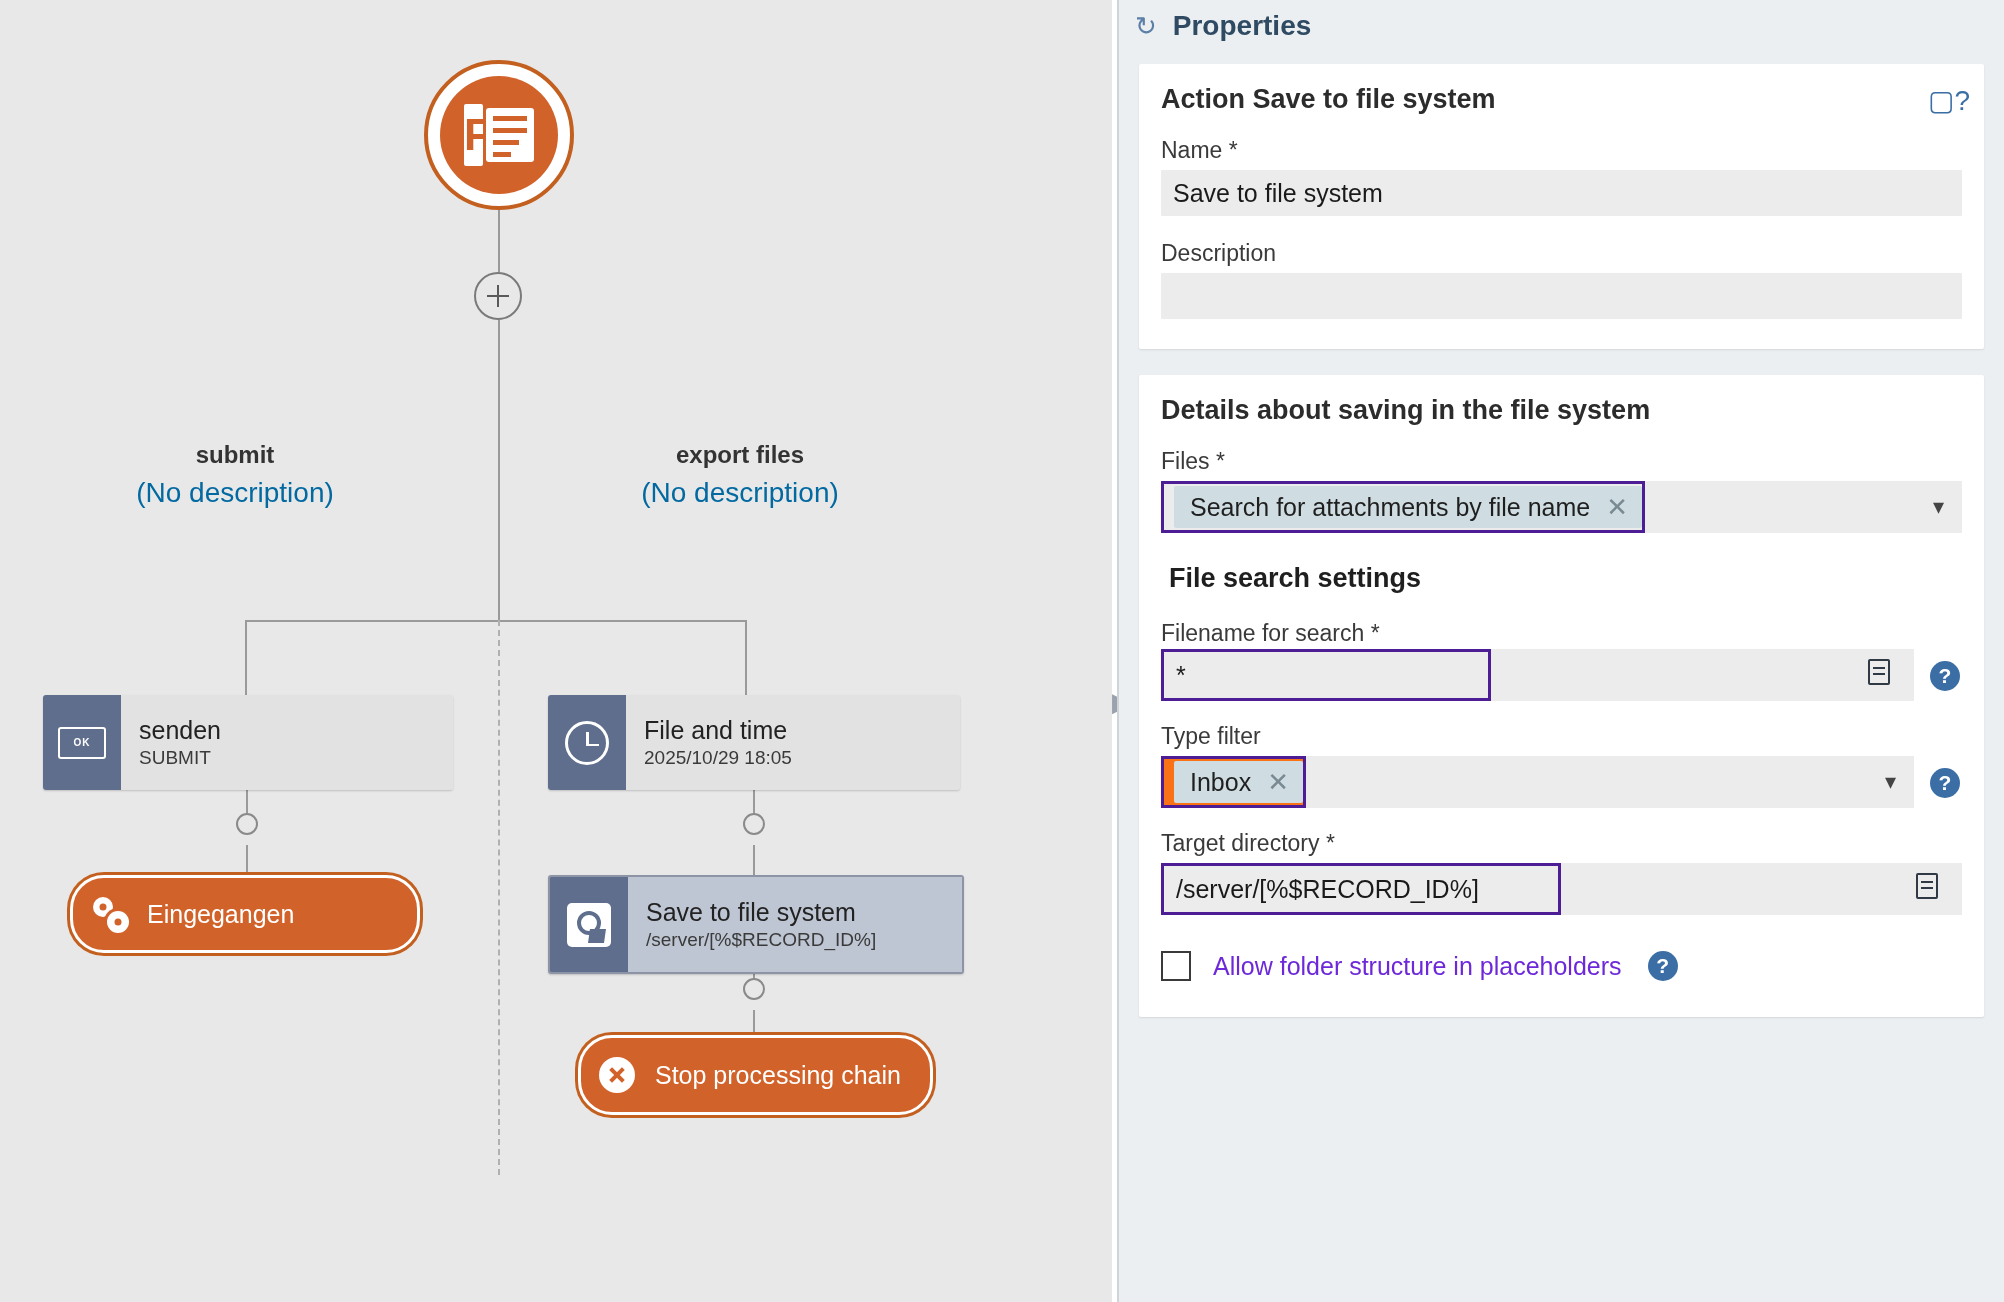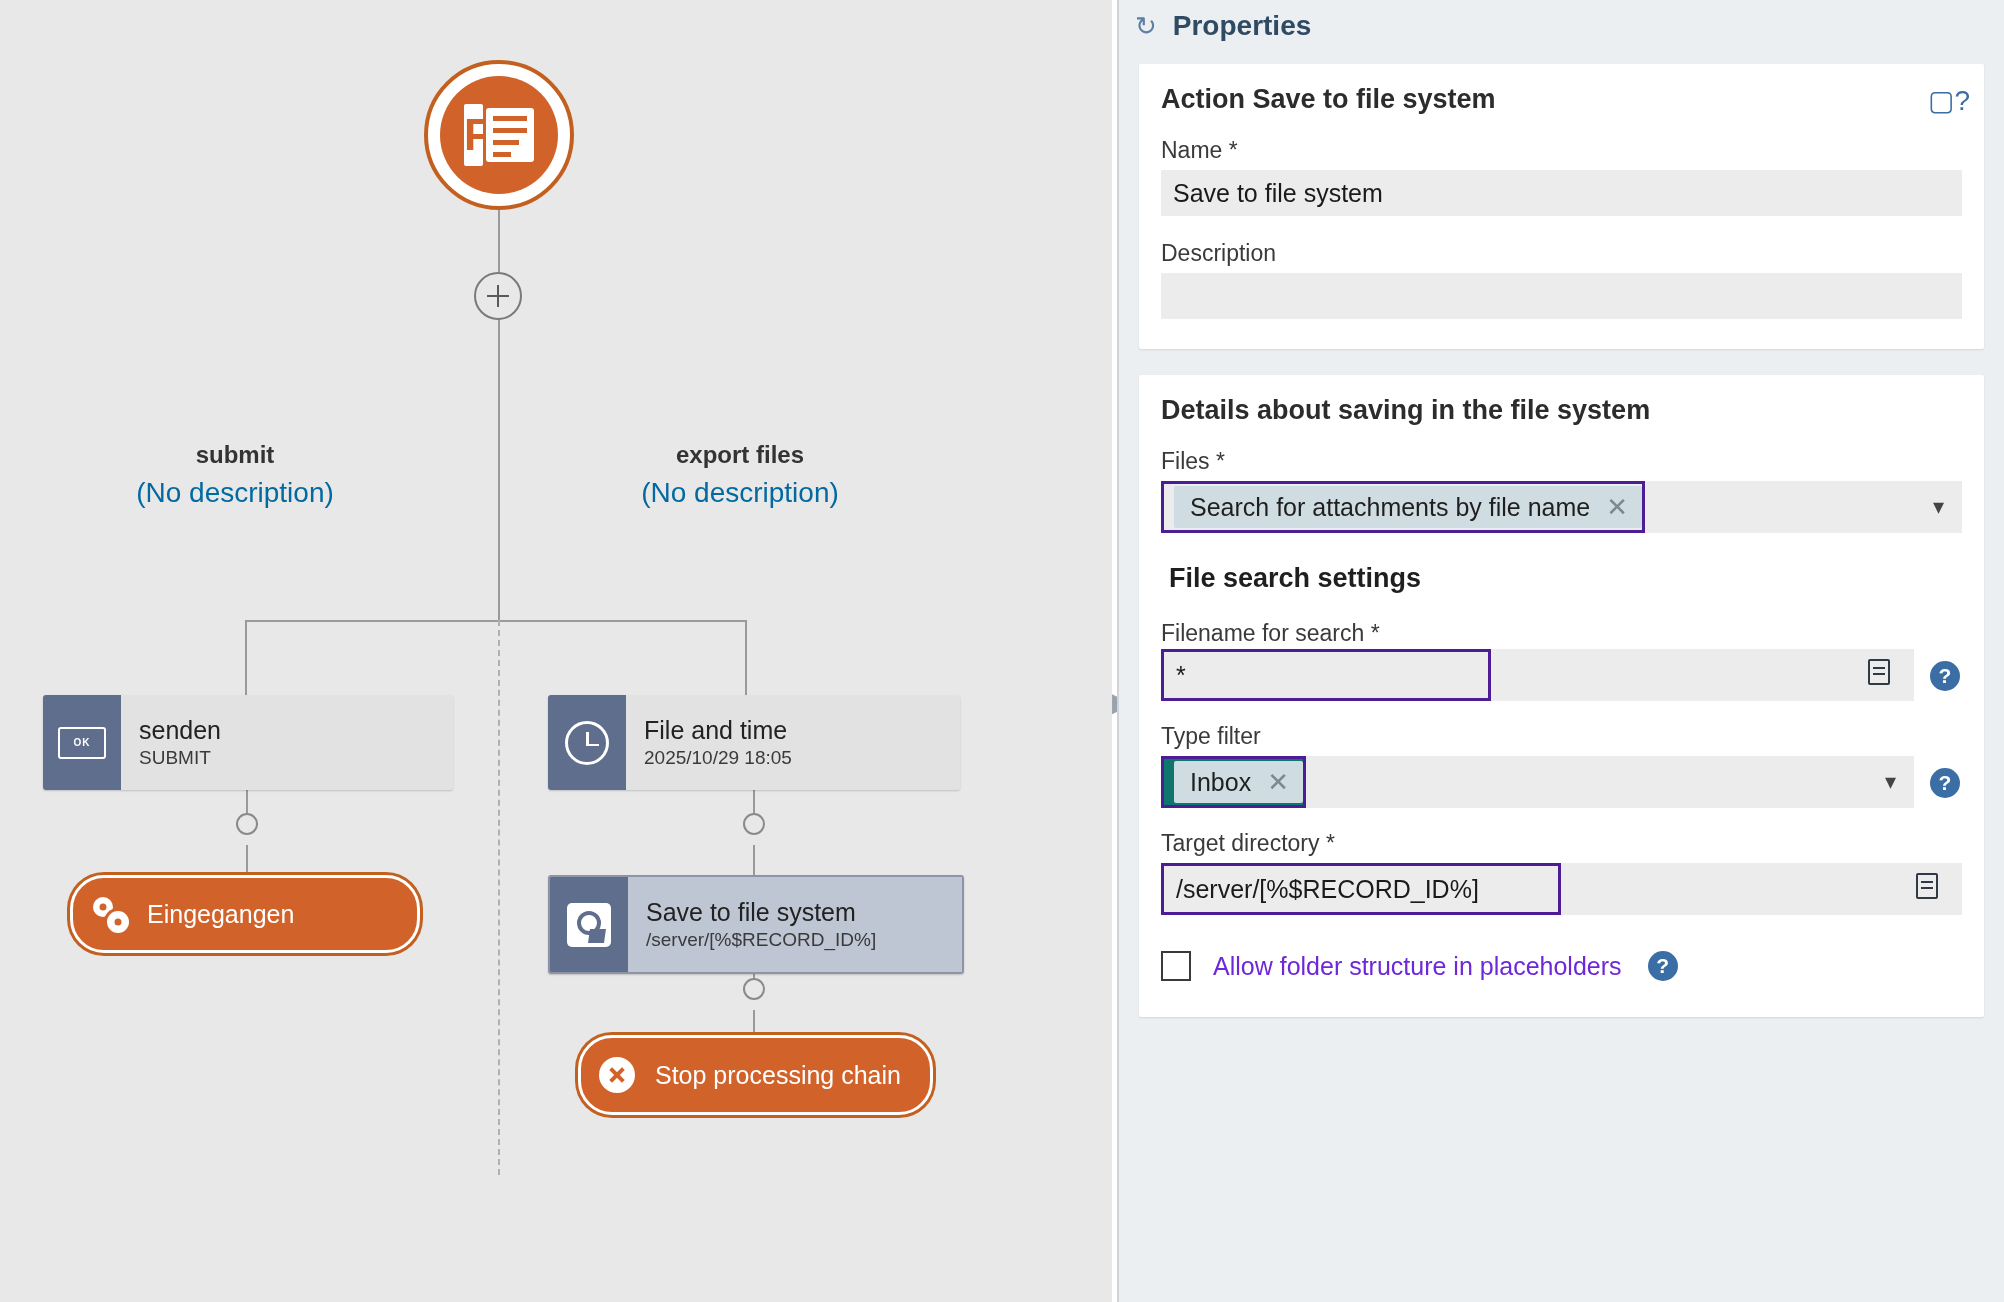--- a/index.html
+++ b/index.html
@@ -630,21 +630,21 @@
             <span class="icon-btn dark" style="margin-left:auto; margin-right:18px;"><span class="doc-glyph"></span></span>
           </div>
         </div>
         <span class="icon-btn"><span class="q-glyph">?</span></span>
       </div>
 
       <div class="field-label">Type filter</div>
       <div class="row-with-icons" style="margin-bottom:22px;">
         <div class="inp-wrap">
           <div class="select-row">
-            <div class="hl" style="display:flex; align-items:center; height:52px; background:#0f766e;">
+            <div class="hl" style="display:flex; align-items:center; height:52px; background:#f97316;">
               <span class="chip">
                 <span>Inbox</span>
                 <span class="chip-x">✕</span>
               </span>
             </div>
             <span class="chev">▾</span>
           </div>
         </div>
         <span class="icon-btn"><span class="q-glyph">?</span></span>
       </div>

